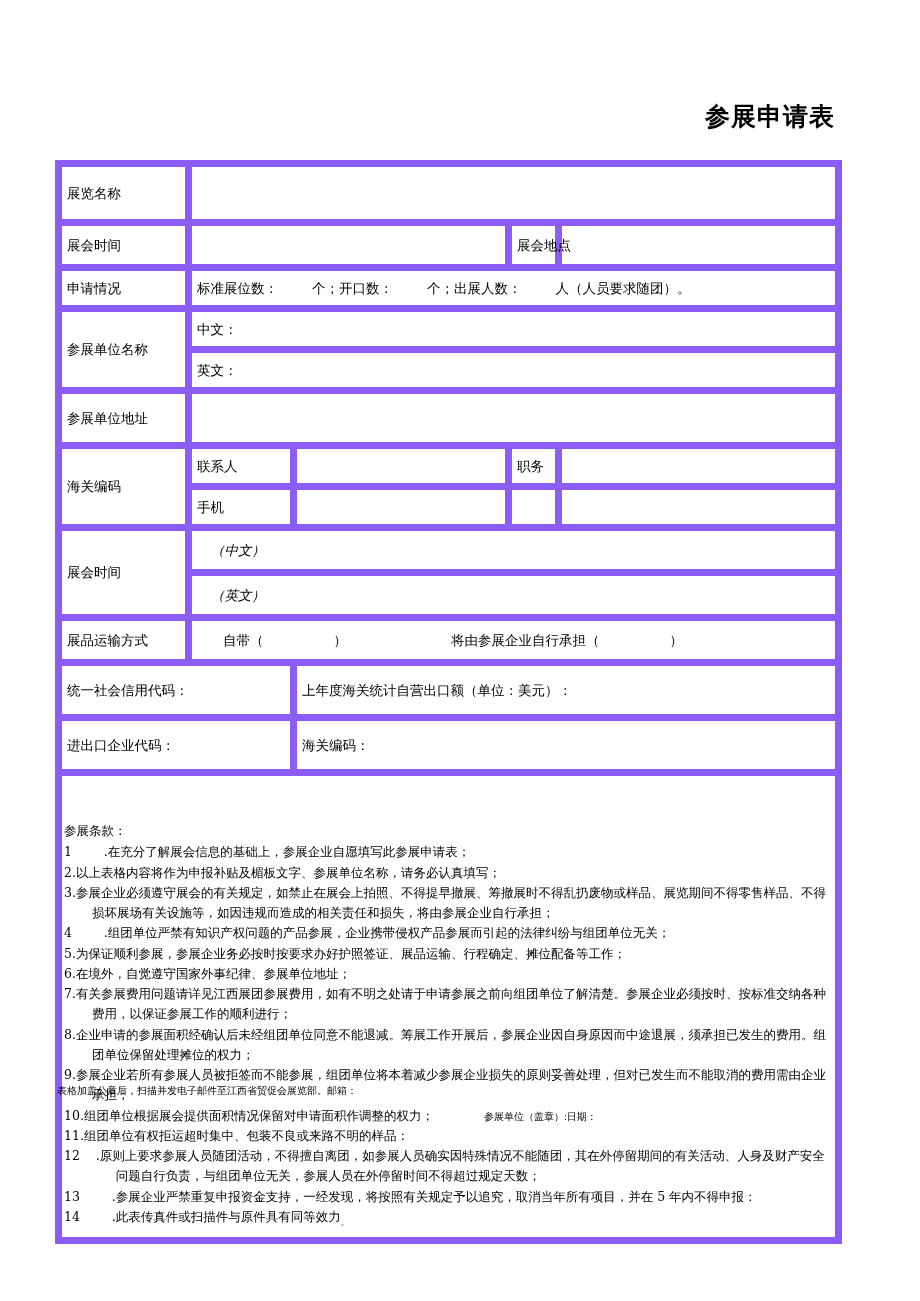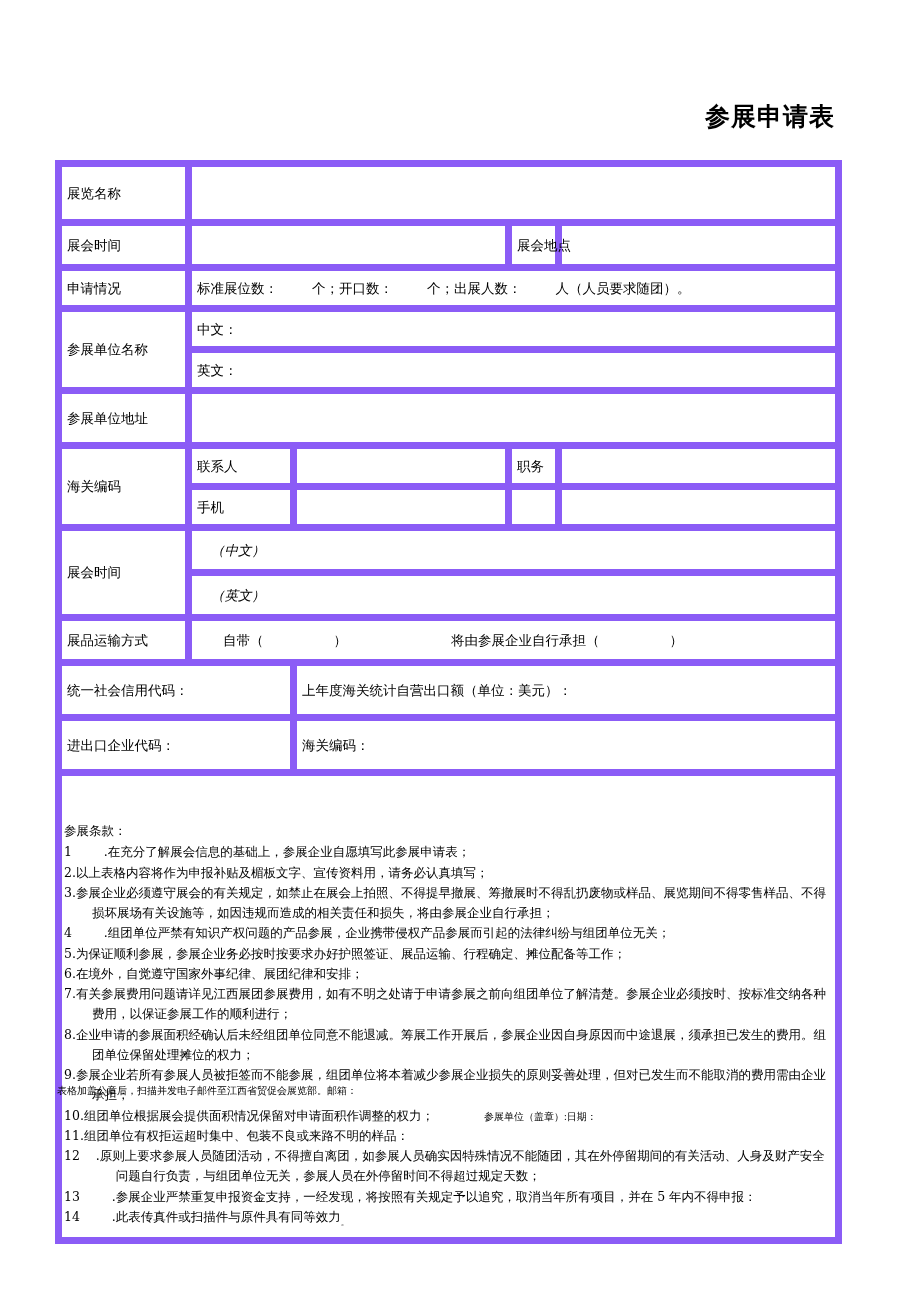--- a/index.html
+++ b/index.html
@@ -223,37 +223,37 @@
         <td colspan="5" style="padding:0">
           <div class="terms">
             <div class="t-head">参展条款：</div>
             <div id="terms-list">
                 <div class="t-item">
                   <span class="t-num">1        </span>
                   <span class="t-body hang2">.在充分了解展会信息的基础上，参展企业自愿填写此参展申请表；</span>
                 </div>
                 <div class="t-item">
                   <span class="t-num">2</span>
-                  <span class="t-body hang2">.以上表格内容将作为申报补贴及楣板文字、宣传资料用，请务必认真填写；</span>
+                  <span class="t-body hang2">.以上表格内容将作为申报补贴及楣板文字、参展单位名称，请务必认真填写；</span>
                 </div>
                 <div class="t-item">
                   <span class="t-num">3</span>
                   <span class="t-body hang2">.参展企业必须遵守展会的有关规定，如禁止在展会上拍照、不得提早撤展、筹撤展时不得乱扔废物或样品、展览期间不得零售样品、不得损坏展场有关设施等，如因违规而造成的相关责任和损失，将由参展企业自行承担；</span>
                 </div>
                 <div class="t-item">
                   <span class="t-num">4        </span>
                   <span class="t-body hang2">.组团单位严禁有知识产权问题的产品参展，企业携带侵权产品参展而引起的法律纠纷与组团单位无关；</span>
                 </div>
                 <div class="t-item">
                   <span class="t-num">5</span>
                   <span class="t-body hang2">.为保证顺利参展，参展企业务必按时按要求办好护照签证、展品运输、行程确定、摊位配备等工作；</span>
                 </div>
                 <div class="t-item">
                   <span class="t-num">6</span>
-                  <span class="t-body hang2">.在境外，自觉遵守国家外事纪律、展团纪律和安排；</span>
+                  <span class="t-body hang2">.在境外，自觉遵守国家外事纪律、参展单位地址；</span>
                 </div>
                 <div class="t-item">
                   <span class="t-num">7</span>
                   <span class="t-body hang2">.有关参展费用问题请详见江西展团参展费用，如有不明之处请于申请参展之前向组团单位了解清楚。参展企业必须按时、按标准交纳各种费用，以保证参展工作的顺利进行；</span>
                 </div>
                 <div class="t-item">
                   <span class="t-num">8</span>
                   <span class="t-body hang2">.企业申请的参展面积经确认后未经组团单位同意不能退减。筹展工作开展后，参展企业因自身原因而中途退展，须承担已发生的费用。组团单位保留处理摊位的权力；</span>
                 </div>
                 <div class="t-item">

